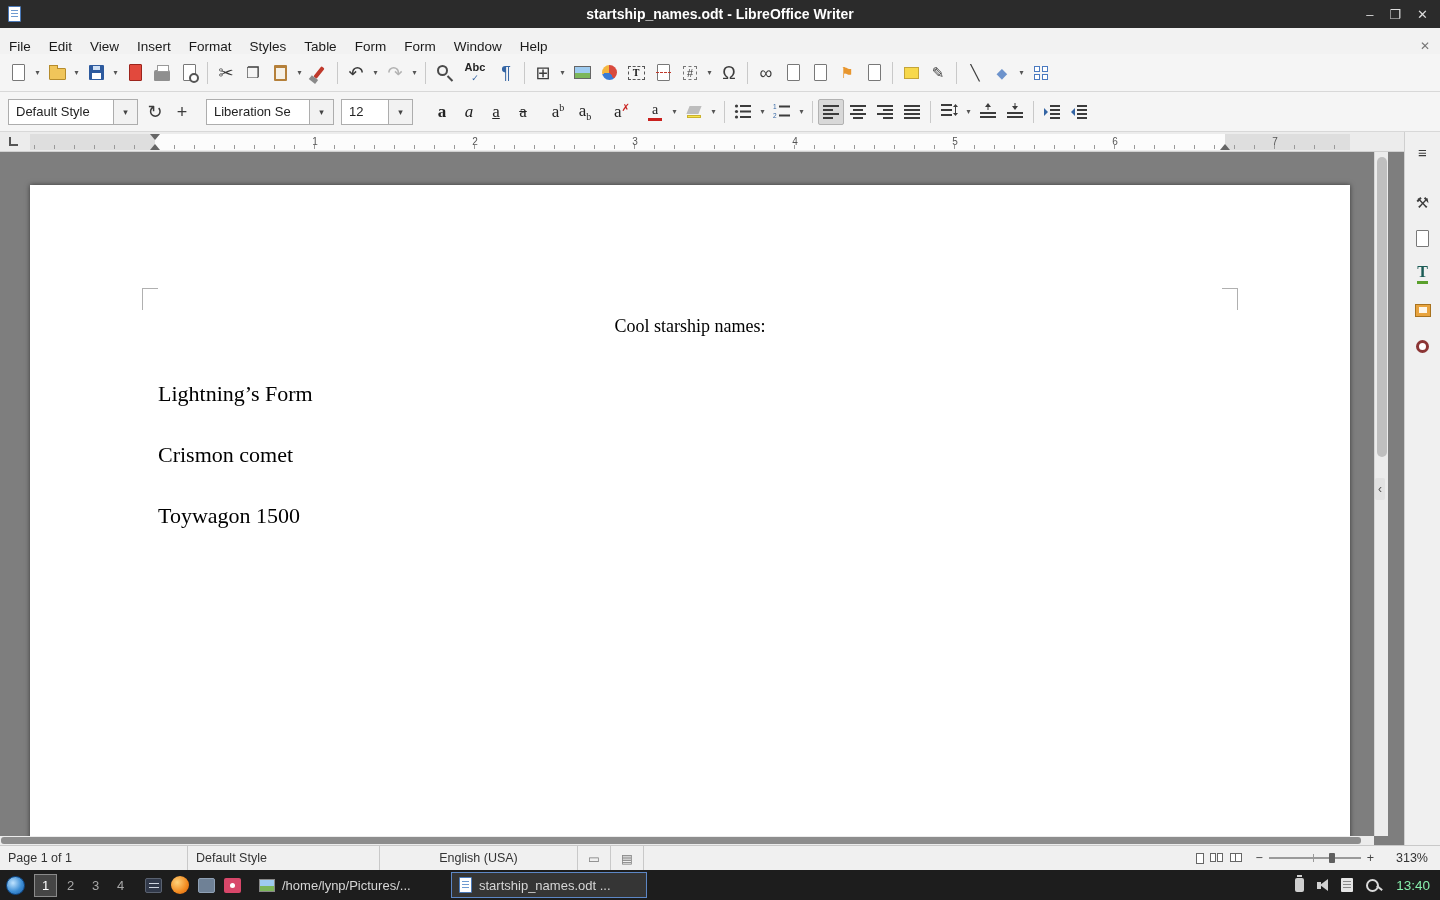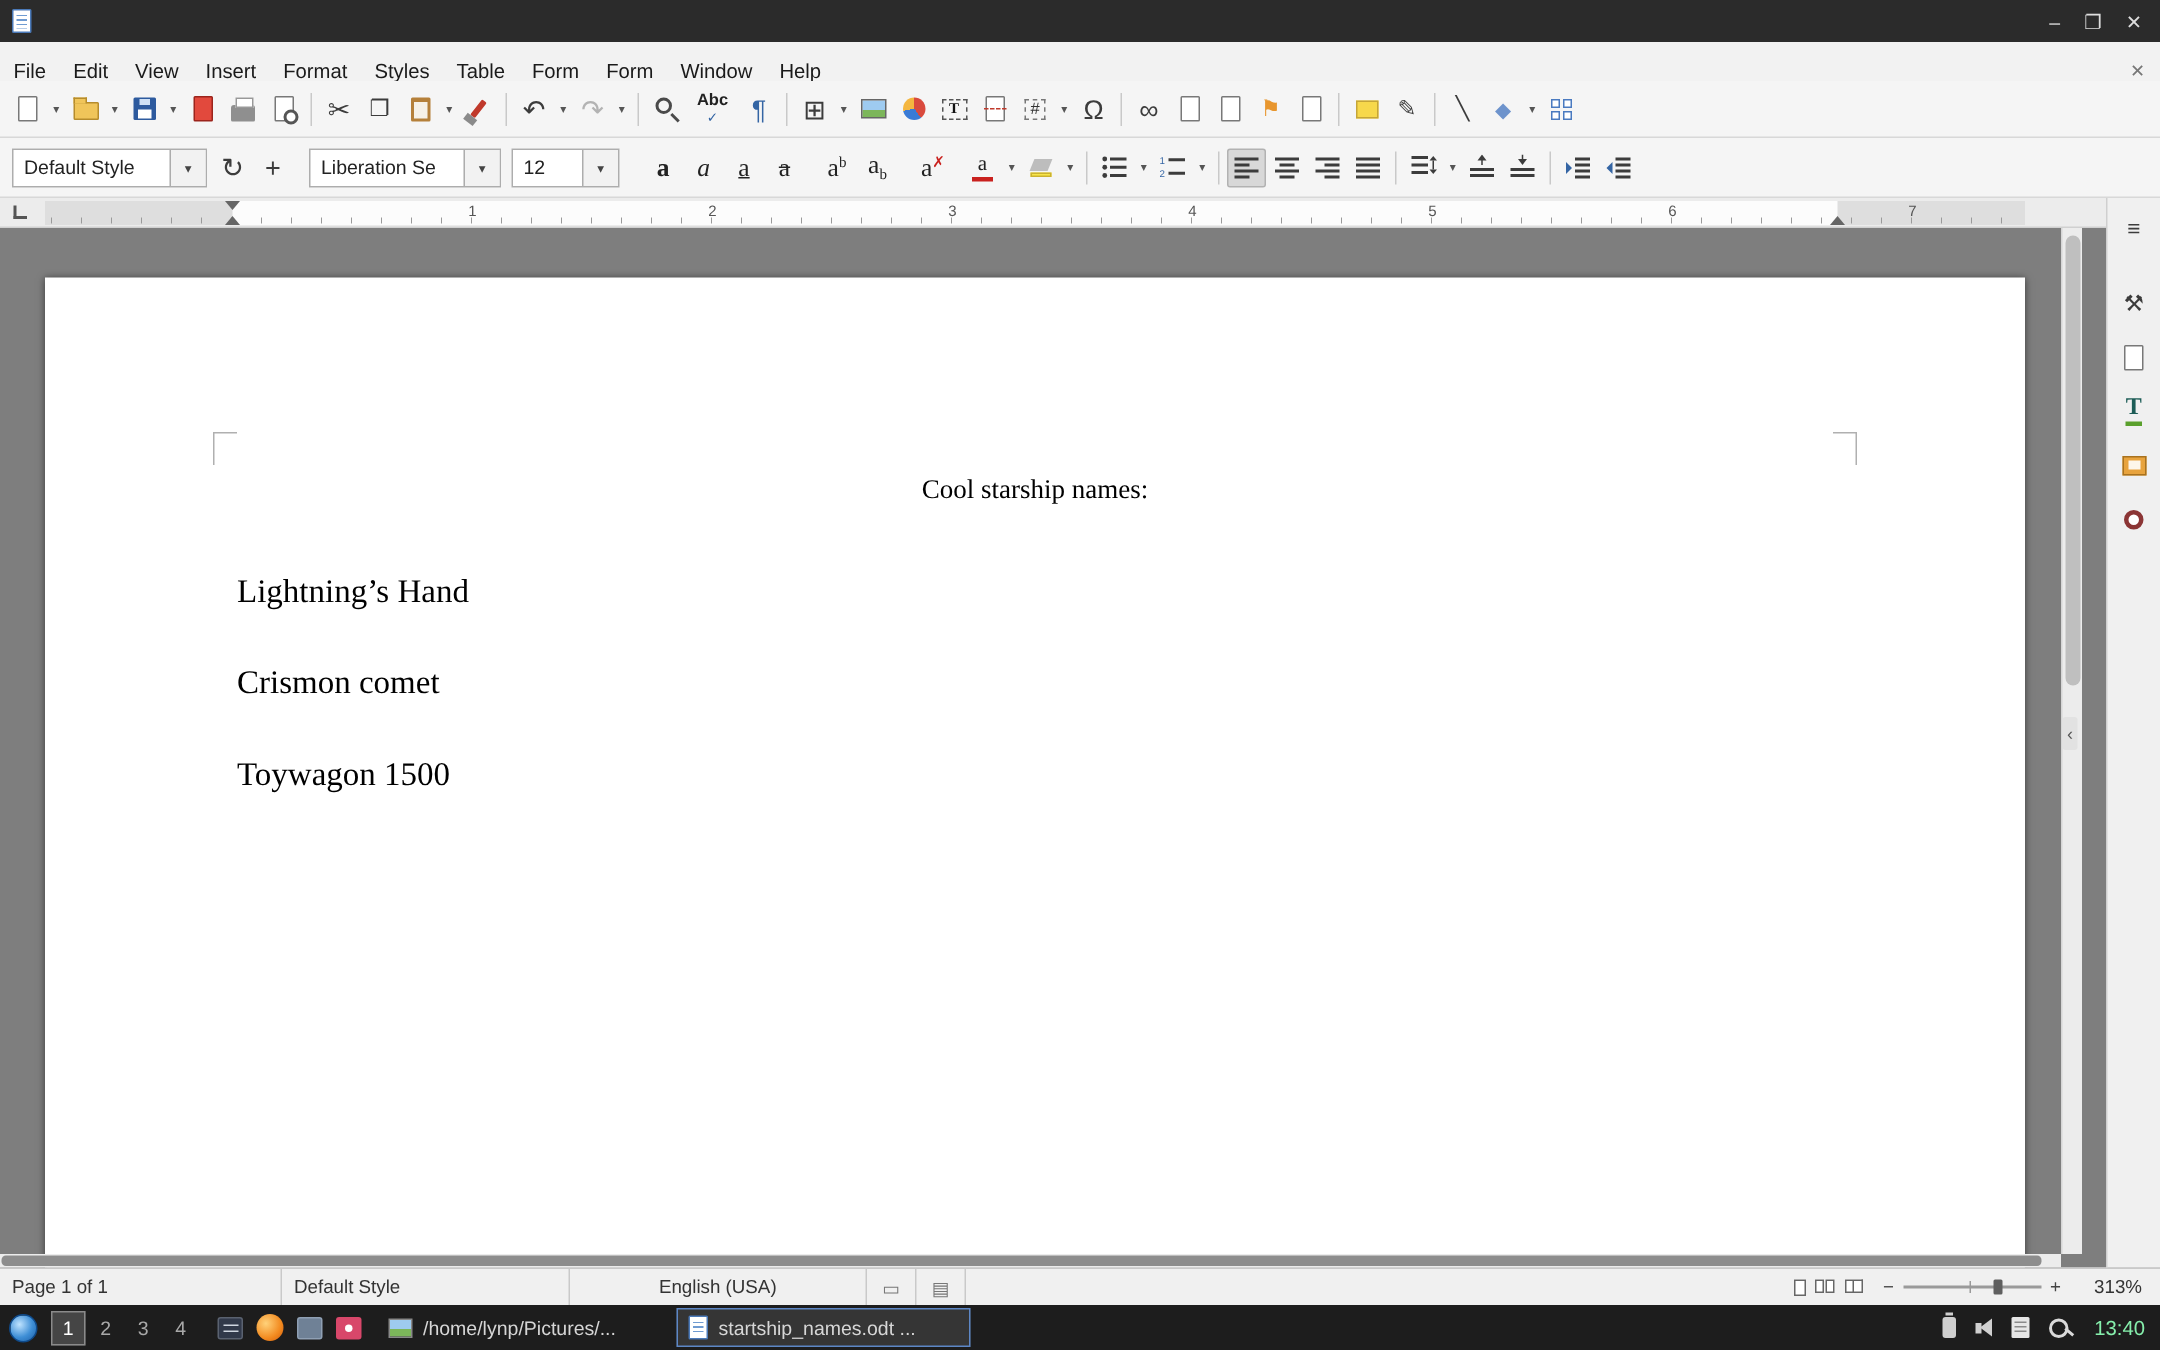--- a/index.html
+++ b/index.html
@@ -4,21 +4,21 @@
 <style>
 *{margin:0;padding:0;box-sizing:border-box}
 html,body{width:1440px;height:900px;overflow:hidden}
 body{font-family:"Liberation Sans",sans-serif;font-size:13px;background:#7e7e7e;position:relative;color:#222}
 
 .titlebar{position:absolute;top:0;left:0;width:1440px;height:28px;background:#2b2b2b;display:flex;align-items:center}
 .titlebar .title{position:absolute;left:0;right:0;text-align:center;color:#fff;font-weight:bold;font-size:14px;pointer-events:none}
 .winctl{margin-left:auto;display:flex;gap:16px;padding-right:12px;color:#ddd;font-size:13px;z-index:2}
 .winctl span{cursor:default}
 
-.menubar{position:absolute;top:28px;left:0;width:1440px;height:40px;background:#f2f2f2;display:flex;align-items:center;border-bottom:2px solid #0c4a6e;color:#1a1a1a;font-size:13.5px}
+.menubar{position:absolute;top:28px;left:0;width:1440px;height:40px;background:#f2f2f2;display:flex;align-items:center;border-bottom:4px solid #0c4a6e;color:#1a1a1a;font-size:13.5px}
 .mi{padding:4px 9px}
 .menu-close{margin-left:auto;margin-right:10px;color:#777;font-size:12px}
 
 .tb{position:absolute;left:0;width:1440px;background:#f5f5f5;display:flex;align-items:center;gap:1px;padding:0 5px;border-bottom:1px solid #d8d8d8}
 .tb1{top:54px;height:38px}
 .tb2{top:92px;height:40px}
 .btn{min-width:26px;height:26px;display:flex;align-items:center;justify-content:center;border-radius:2px;border:1px solid transparent}
 .btn.active{background:#d8d8d8;border-color:#b2b2b2}
 .drop{width:11px;height:26px;display:flex;align-items:center;justify-content:center;font-size:8px;color:#555}
 .sep{width:1px;height:22px;background:#c9c9c9;margin:0 4px;flex:none}
@@ -137,20 +137,21 @@
 .clip::after{content:"";position:absolute;left:2px;top:3px;width:8px;height:1px;background:#8a8a8a;box-shadow:0 3px 0 #8a8a8a,0 6px 0 #8a8a8a}
 .net{width:13px;height:13px;border:2px solid #dadada;border-radius:50%;position:relative}
 .net::after{content:"";position:absolute;left:8px;top:6px;width:7px;height:2px;background:#dadada;transform:rotate(40deg)}
 .clock{color:#86efac;font-size:13.5px;margin-left:4px}
 </style>
 </head>
 <body>
 
 <div class="titlebar">
   <span class="ic-writerdoc" style="margin-left:8px"></span>
+  <div class="title">startship_names.odt - LibreOffice Writer</div>
   <div class="winctl">
     <span>–</span>
     <span>❐</span>
     <span>✕</span>
   </div>
 </div>
 
 <div class="menubar">
   <span class="mi">File</span>
   <span class="mi">Edit</span>
@@ -462,21 +463,21 @@
     <span class="mk mk-h"></span>
     <span class="mk mk-r"></span>
   </div>
 </div>
 
 <div class="docarea">
   <div class="page">
     <div class="corner c-tl"></div>
     <div class="corner c-tr"></div>
     <div class="dheading">Cool starship names:</div>
-    <div class="dpara" style="top:196px">Lightning’s Hand</div>
+    <div class="dpara" style="top:196px">Lightning’s Form</div>
     <div class="dpara" style="top:257px">Crismon comet</div>
     <div class="dpara" style="top:318px">Toywagon 1500</div>
   </div>
   <div class="hscroll">
       <div class="hthumb"></div>
     </div>
   <div class="vscroll">
     <div class="vthumb"></div>
     <div class="sbtoggle">‹</div>
   </div>

